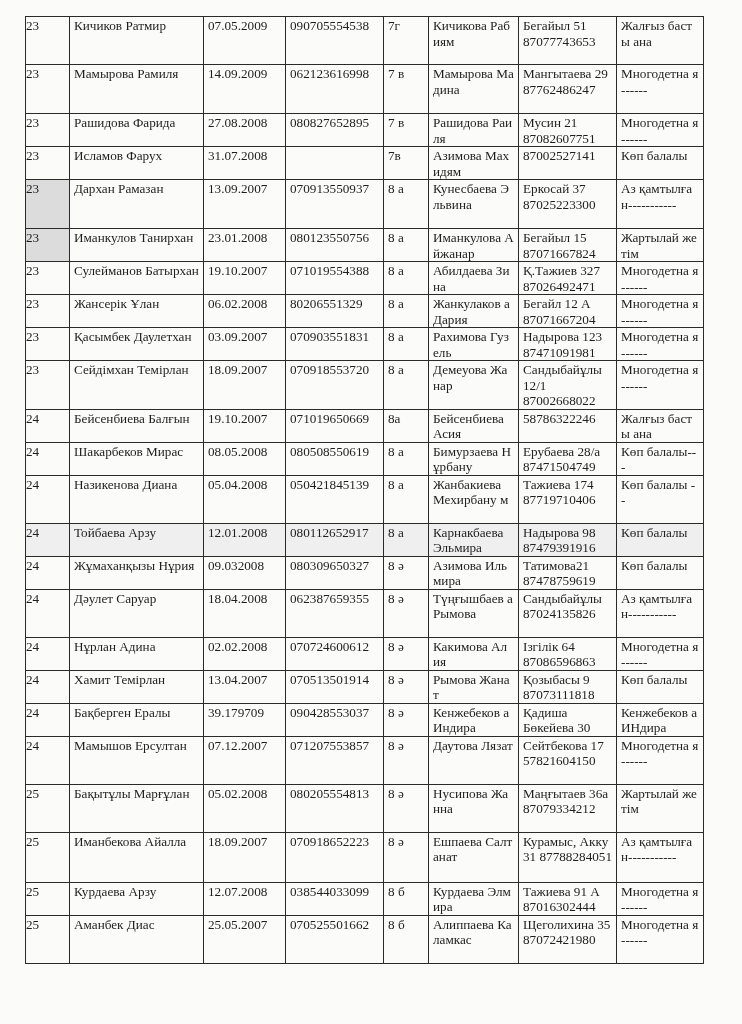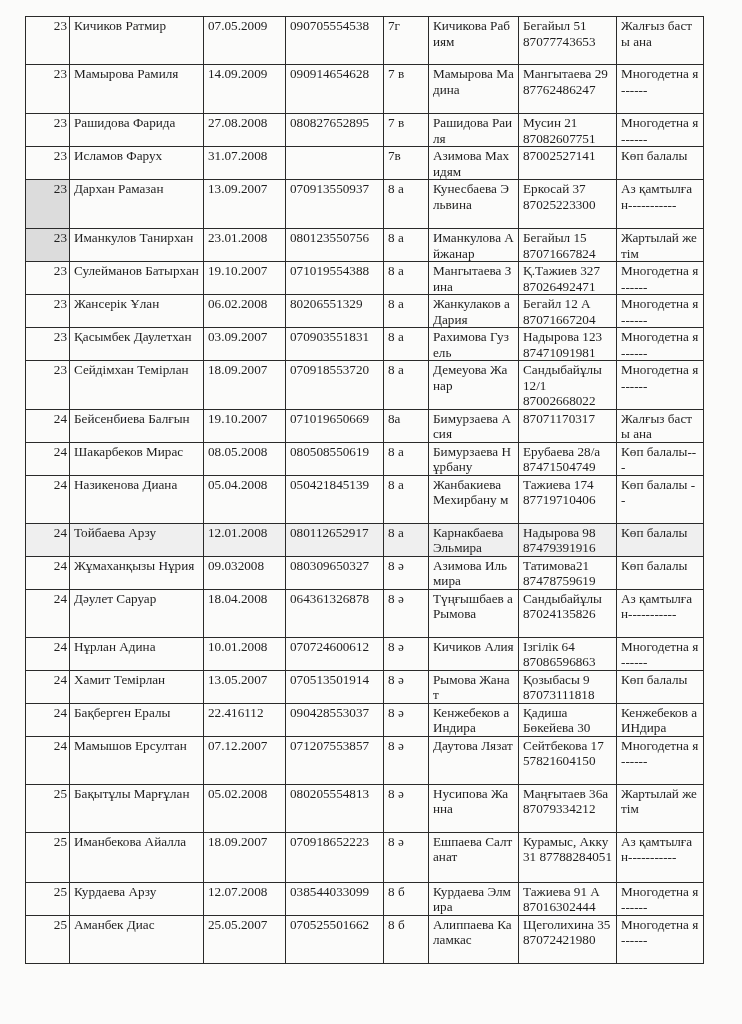--- a/index.html
+++ b/index.html
@@ -6,21 +6,21 @@
     body {
       width: 742px; height: 1024px; background: #fbfbfa; position: relative; overflow: hidden;
       font-family: "Liberation Serif", "DejaVu Serif", serif; color: #1e1e1e;
     }
     .page { position: absolute; left: 25px; top: 16px; }
     table { border-collapse: collapse; table-layout: fixed; font-size: 13.2px; line-height: 15.5px; }
     td {
       border: 1px solid #2a2a2a; vertical-align: top; padding: 1px 4px 0 4px;
       overflow: hidden; word-wrap: break-word;
     }
-    td.num { text-align: right; padding: 1px 2px 0 0; }
+    td.num { text-align: left; padding: 1px 2px 0 0; }
     td.shade-num { background: #dcdcdc; }
     tr.shade-row td { background: #efefef; }
     td.wrap-break { word-break: break-all; }
     .c0 { width: 44px; } .c1 { width: 134px; } .c2 { width: 82px; } .c3 { width: 98px; }
     .c4 { width: 45px; } .c5 { width: 90px; } .c6 { width: 98px; } .c7 { width: 87px; }
   </style>
 </head>
 <body>
 
 <div class="page">
@@ -43,21 +43,21 @@
           <td>090705554538</td>
           <td>7г</td>
           <td class="wrap-break">Кичикова Рабиям</td>
           <td>Бегайыл 51 87077743653</td>
           <td class="wrap-break">Жалғыз басты ана</td>
         </tr>
         <tr style="height: 49px;">
           <td class="num">23</td>
           <td>Мамырова Рамиля</td>
           <td>14.09.2009</td>
-          <td>090914654628</td>
+          <td>062123616998</td>
           <td>7 в</td>
           <td class="wrap-break">Мамырова Мадина</td>
           <td>Мангытаева 29 87762486247</td>
           <td class="wrap-break">Многодетна я------</td>
         </tr>
         <tr style="height: 33px;">
           <td class="num">23</td>
           <td>Рашидова Фарида</td>
           <td>27.08.2008</td>
           <td>080827652895</td>
@@ -95,21 +95,21 @@
           <td class="wrap-break">Иманкулова Айжанар</td>
           <td>Бегайыл 15 87071667824</td>
           <td class="wrap-break">Жартылай жетім</td>
         </tr>
         <tr style="height: 33px;">
           <td class="num">23</td>
           <td>Сулейманов Батырхан</td>
           <td>19.10.2007</td>
           <td>071019554388</td>
           <td>8 а</td>
-          <td class="wrap-break">Мангытаева Зина</td>
+          <td class="wrap-break">Абилдаева Зина</td>
           <td>Қ.Тажиев 327 87026492471</td>
           <td class="wrap-break">Многодетна я------</td>
         </tr>
         <tr style="height: 32px;">
           <td class="num">23</td>
           <td>Жансерік Ұлан</td>
           <td>06.02.2008</td>
           <td>80206551329</td>
           <td>8 а</td>
           <td class="wrap-break">Жанкулаков а Дария</td>
@@ -135,22 +135,22 @@
           <td class="wrap-break">Демеуова Жанар</td>
           <td>Сандыбайұлы 12/1 87002668022</td>
           <td class="wrap-break">Многодетна я------</td>
         </tr>
         <tr style="height: 33px;">
           <td class="num">24</td>
           <td>Бейсенбиева Балғын</td>
           <td>19.10.2007</td>
           <td>071019650669</td>
           <td>8а</td>
-          <td class="wrap-break">Бимурзаева Асия</td>
-          <td>87071170317</td>
+          <td class="wrap-break">Бейсенбиева Асия</td>
+          <td>58786322246</td>
           <td class="wrap-break">Жалғыз басты ана</td>
         </tr>
         <tr style="height: 33px;">
           <td class="num">24</td>
           <td>Шакарбеков Мирас</td>
           <td>08.05.2008</td>
           <td>080508550619</td>
           <td>8 а</td>
           <td class="wrap-break">Бимурзаева Нұрбану</td>
           <td>Ерубаева 28/а 87471504749</td>
@@ -183,50 +183,50 @@
           <td>080309650327</td>
           <td>8 ә</td>
           <td class="wrap-break">Азимова Ильмира</td>
           <td>Татимова21 87478759619</td>
           <td class="wrap-break">Көп балалы</td>
         </tr>
         <tr style="height: 48px;">
           <td class="num">24</td>
           <td>Дәулет Саруар</td>
           <td>18.04.2008</td>
-          <td>064361326878</td>
+          <td>062387659355</td>
           <td>8 ә</td>
           <td class="wrap-break">Түңғышбаев а Рымова</td>
           <td>Сандыбайұлы 87024135826</td>
           <td class="wrap-break">Аз қамтылған-----------</td>
         </tr>
         <tr style="height: 33px;">
           <td class="num">24</td>
           <td>Нұрлан Адина</td>
-          <td>10.01.2008</td>
+          <td>02.02.2008</td>
           <td>070724600612</td>
           <td>8 ә</td>
-          <td class="wrap-break">Кичиков Алия</td>
+          <td class="wrap-break">Какимова Алия</td>
           <td>Ізгілік 64 87086596863</td>
           <td class="wrap-break">Многодетна я------</td>
         </tr>
         <tr style="height: 32px;">
           <td class="num">24</td>
           <td>Хамит Темірлан</td>
-          <td>13.05.2007</td>
+          <td>13.04.2007</td>
           <td>070513501914</td>
           <td>8 ә</td>
           <td class="wrap-break">Рымова Жанат</td>
           <td>Қозыбасы 9 87073111818</td>
           <td class="wrap-break">Көп балалы</td>
         </tr>
         <tr style="height: 33px;">
           <td class="num">24</td>
           <td>Бақберген Ералы</td>
-          <td>22.416112</td>
+          <td>39.179709</td>
           <td>090428553037</td>
           <td>8 ә</td>
           <td class="wrap-break">Кенжебеков а Индира</td>
           <td>Қадиша Бөкейева 30</td>
           <td class="wrap-break">Кенжебеков а ИНдира</td>
         </tr>
         <tr style="height: 48px;">
           <td class="num">24</td>
           <td>Мамышов Ерсултан</td>
           <td>07.12.2007</td>

